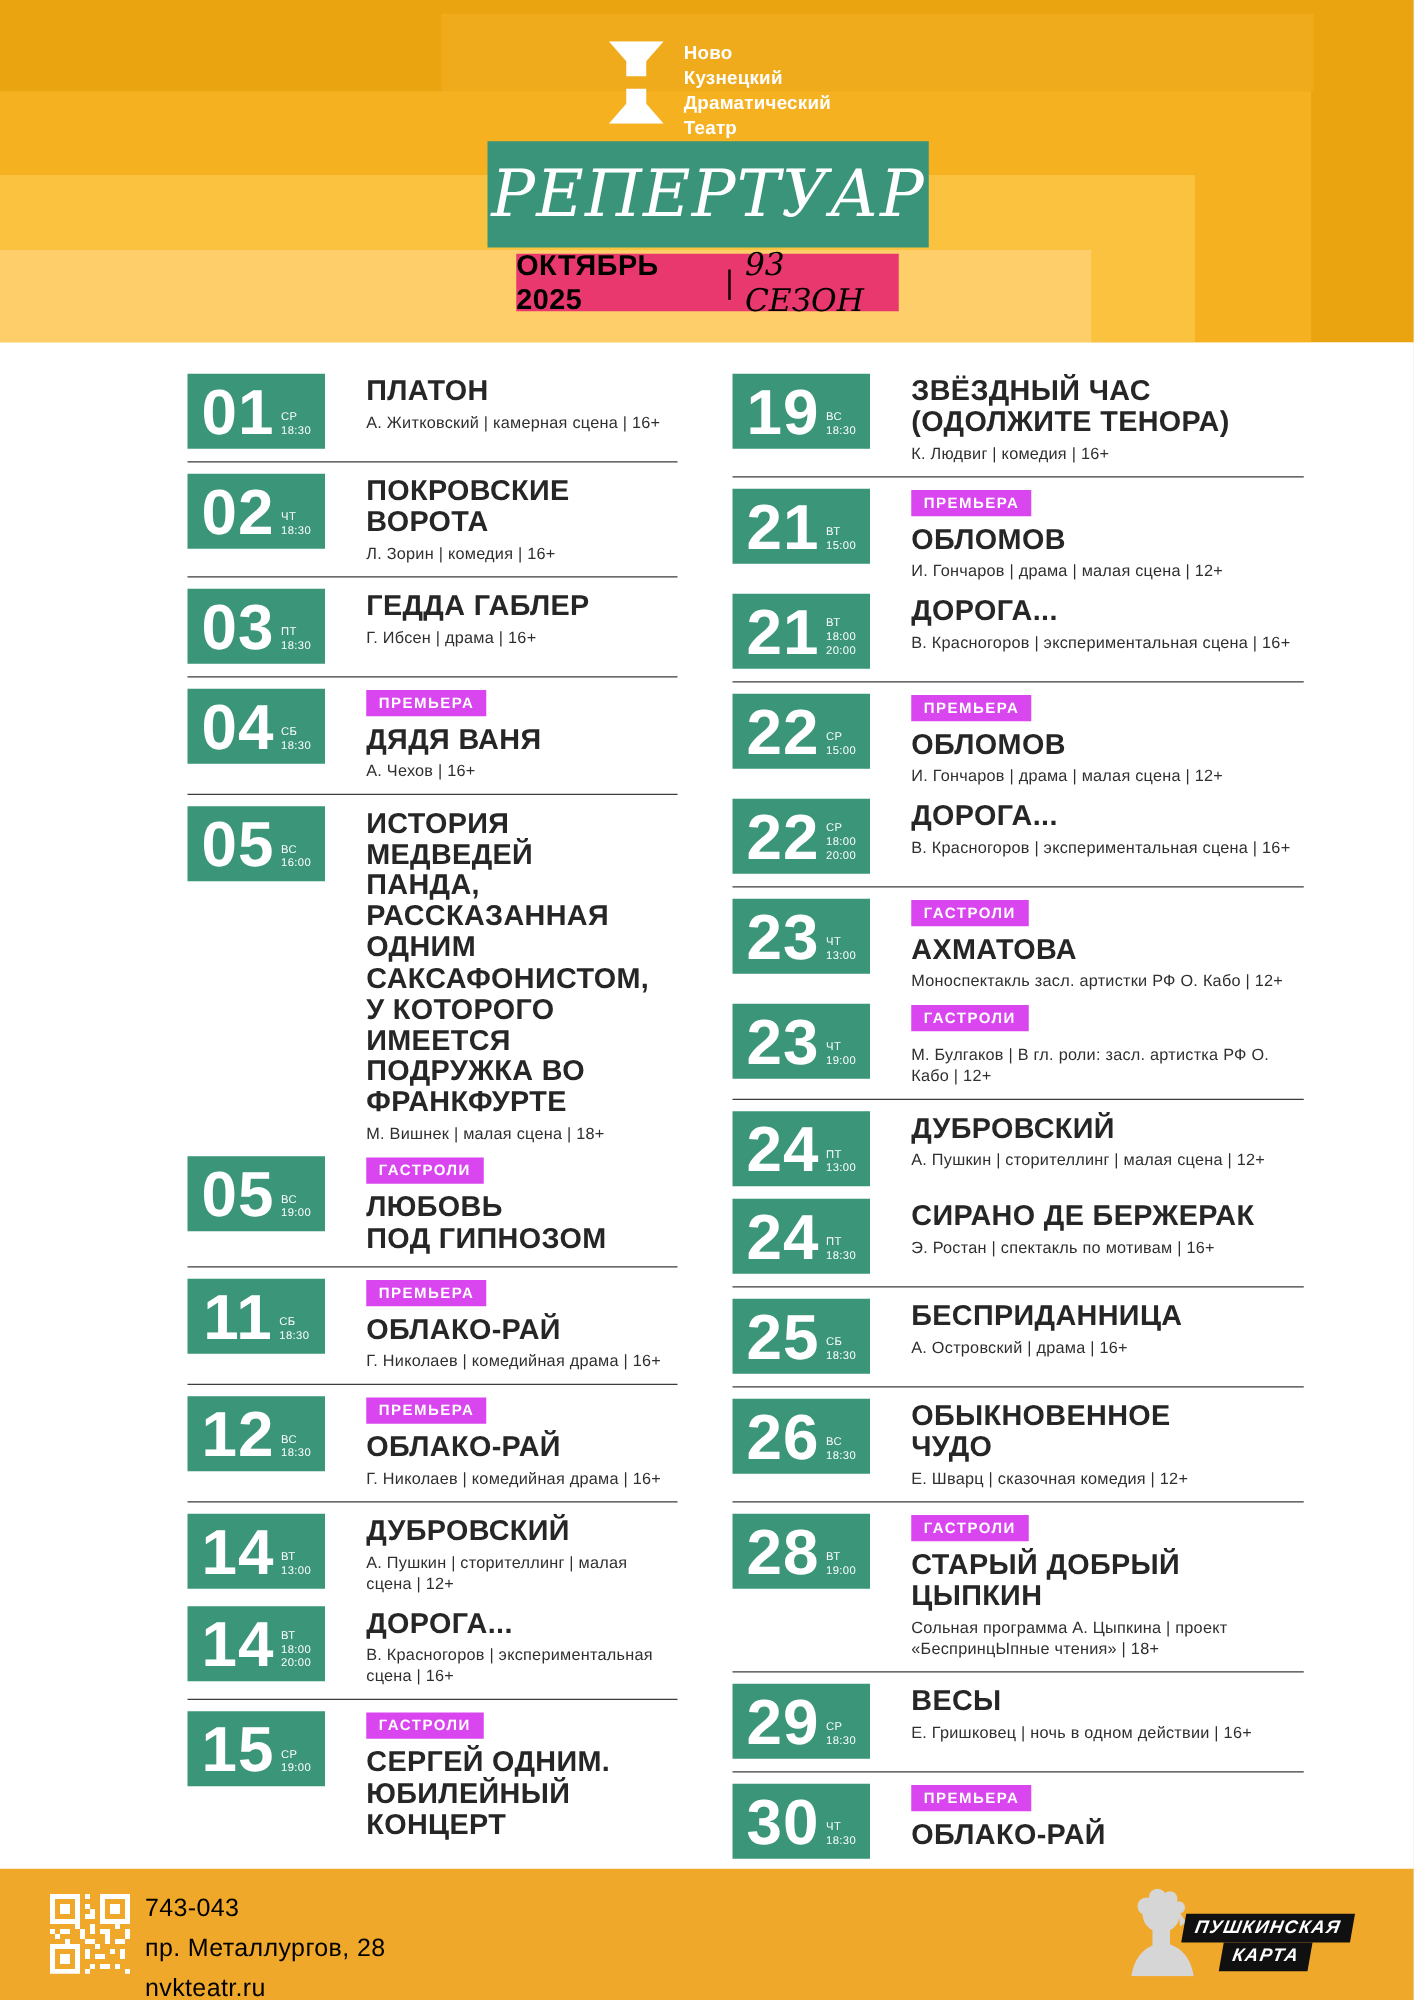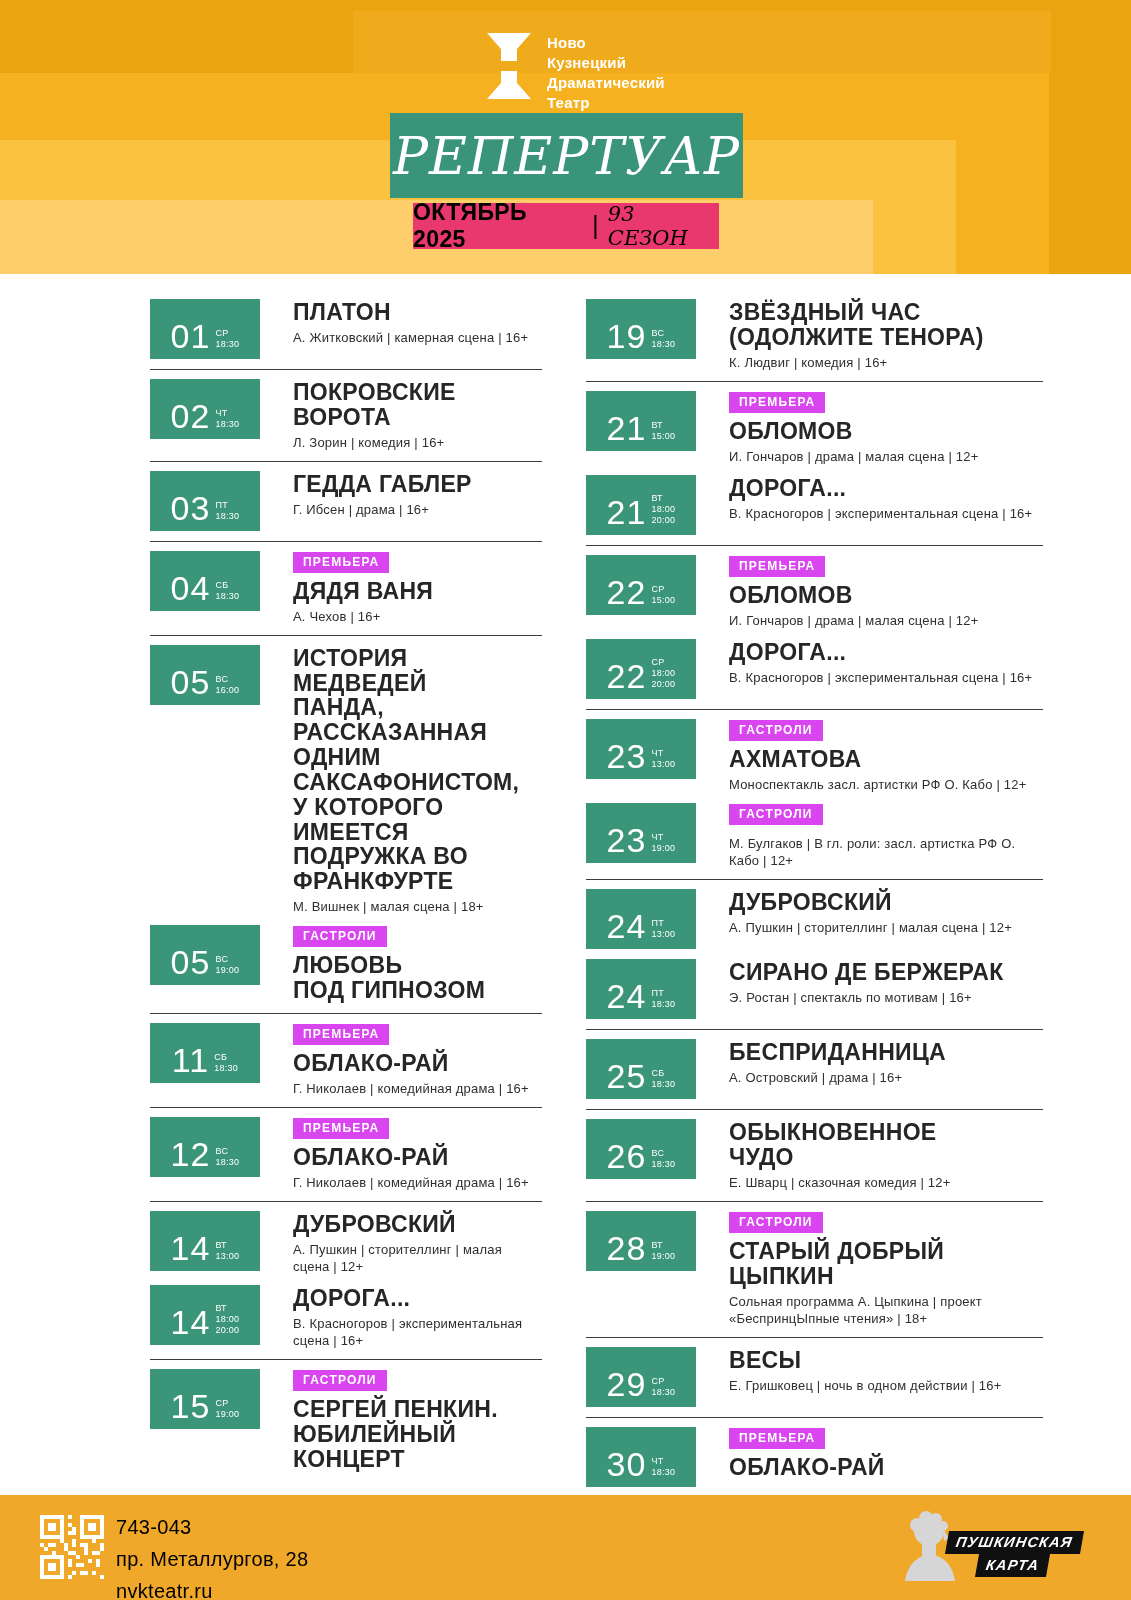--- a/index.html
+++ b/index.html
@@ -21,34 +21,34 @@
   .logo-text { color:#fff; font-size:15px; line-height:1.33; font-weight:700; letter-spacing:.2px; }
   .banner-green { position:absolute; left:390px; top:113px; width:353px; height:85px; background:#39947a;
     display:flex; align-items:center; justify-content:center; }
   .banner-green .script {
     font-family:"DejaVu Serif","Liberation Serif",serif; font-style:italic;
     font-size:52px; color:#fff; letter-spacing:1px; }
   .banner-pink { position:absolute; left:413px; top:203px; width:306px; height:46px; background:#e8386d;
     display:flex; align-items:center; justify-content:center; gap:9px; color:#000000; }
   .banner-pink .month { font-size:23px; font-weight:800; letter-spacing:.4px; }
   .banner-pink .pipe { font-size:26px; font-weight:400; opacity:.9; transform:translateY(-1px); }
-  .banner-pink .season { font-family:"DejaVu Serif","Liberation Serif",serif; font-style:italic; font-size:21px; }
+  .banner-pink .season { font-family:"DejaVu Serif","Liberation Serif",serif; font-style:italic; font-size:25px; }
   
   .content { position:absolute; top:274px; left:0; width:1131px; height:1221px; background:#fff;
     display:flex; gap:44px; padding:16px 88px 6px 150px; overflow:hidden; }
   .col { display:flex; flex-direction:column; }
   .col-left  { width:392px; flex-shrink:0; }
   .col-right { width:457px; flex-shrink:0; }
   .group { padding:9px 0 10px; }
   .group + .group { border-top:1.5px solid #3d3d3d; }
   .event { display:flex; }
   .event + .event { margin-top:10px; }
   .datebox { width:110px; height:60px; background:#3a9579; color:#fff; flex-shrink:0; margin-right:33px;
     display:flex; align-items:flex-end; justify-content:center; gap:5px; padding-bottom:8px; }
-  .date-num { font-size:34px; font-weight:400; line-height:.82; letter-spacing:1px; }
+  .date-num { font-size:51px; font-weight:700; line-height:.82; letter-spacing:1px; }
   .date-meta { display:flex; flex-direction:column; font-size:9px; font-weight:400; line-height:1.22;
     letter-spacing:.3px; margin-bottom:1px; }
   .event-body { padding-top:1px; }
   .badge { display:inline-block; background:#d946ef; color:#fff; font-size:12px; font-weight:700;
     letter-spacing:1.2px; padding:3px 10px 4px; margin-bottom:6px; }
   .title { font-size:23px; font-weight:800; color:#262626; line-height:1.08; letter-spacing:.3px;
     white-space:pre-line; }
   .details { font-size:13px; color:#2f2f2f; line-height:1.32; margin-top:4px; letter-spacing:.2px; }
   
   .footer { position:absolute; left:0; bottom:0; width:1131px; height:105px; background:#f0a82b; }
@@ -288,21 +288,21 @@
         <div class="date-num">15</div>
         <div class="date-meta">
           <div>СР</div>
           <div>
                   <div>19:00</div>
                 </div>
         </div>
       </div>
       <div class="event-body">
         <div class="badge">ГАСТРОЛИ</div>
-        <div class="title">СЕРГЕЙ ПЕНКИН.
+        <div class="title">СЕРГЕЙ ОДНИМ.
 ЮБИЛЕЙНЫЙ КОНЦЕРТ</div>
         
       </div>
     </div>
         </div>
       </div>
     <div class="col col-right">
         <div class="group">
           <div class="event">
       <div class="datebox">

